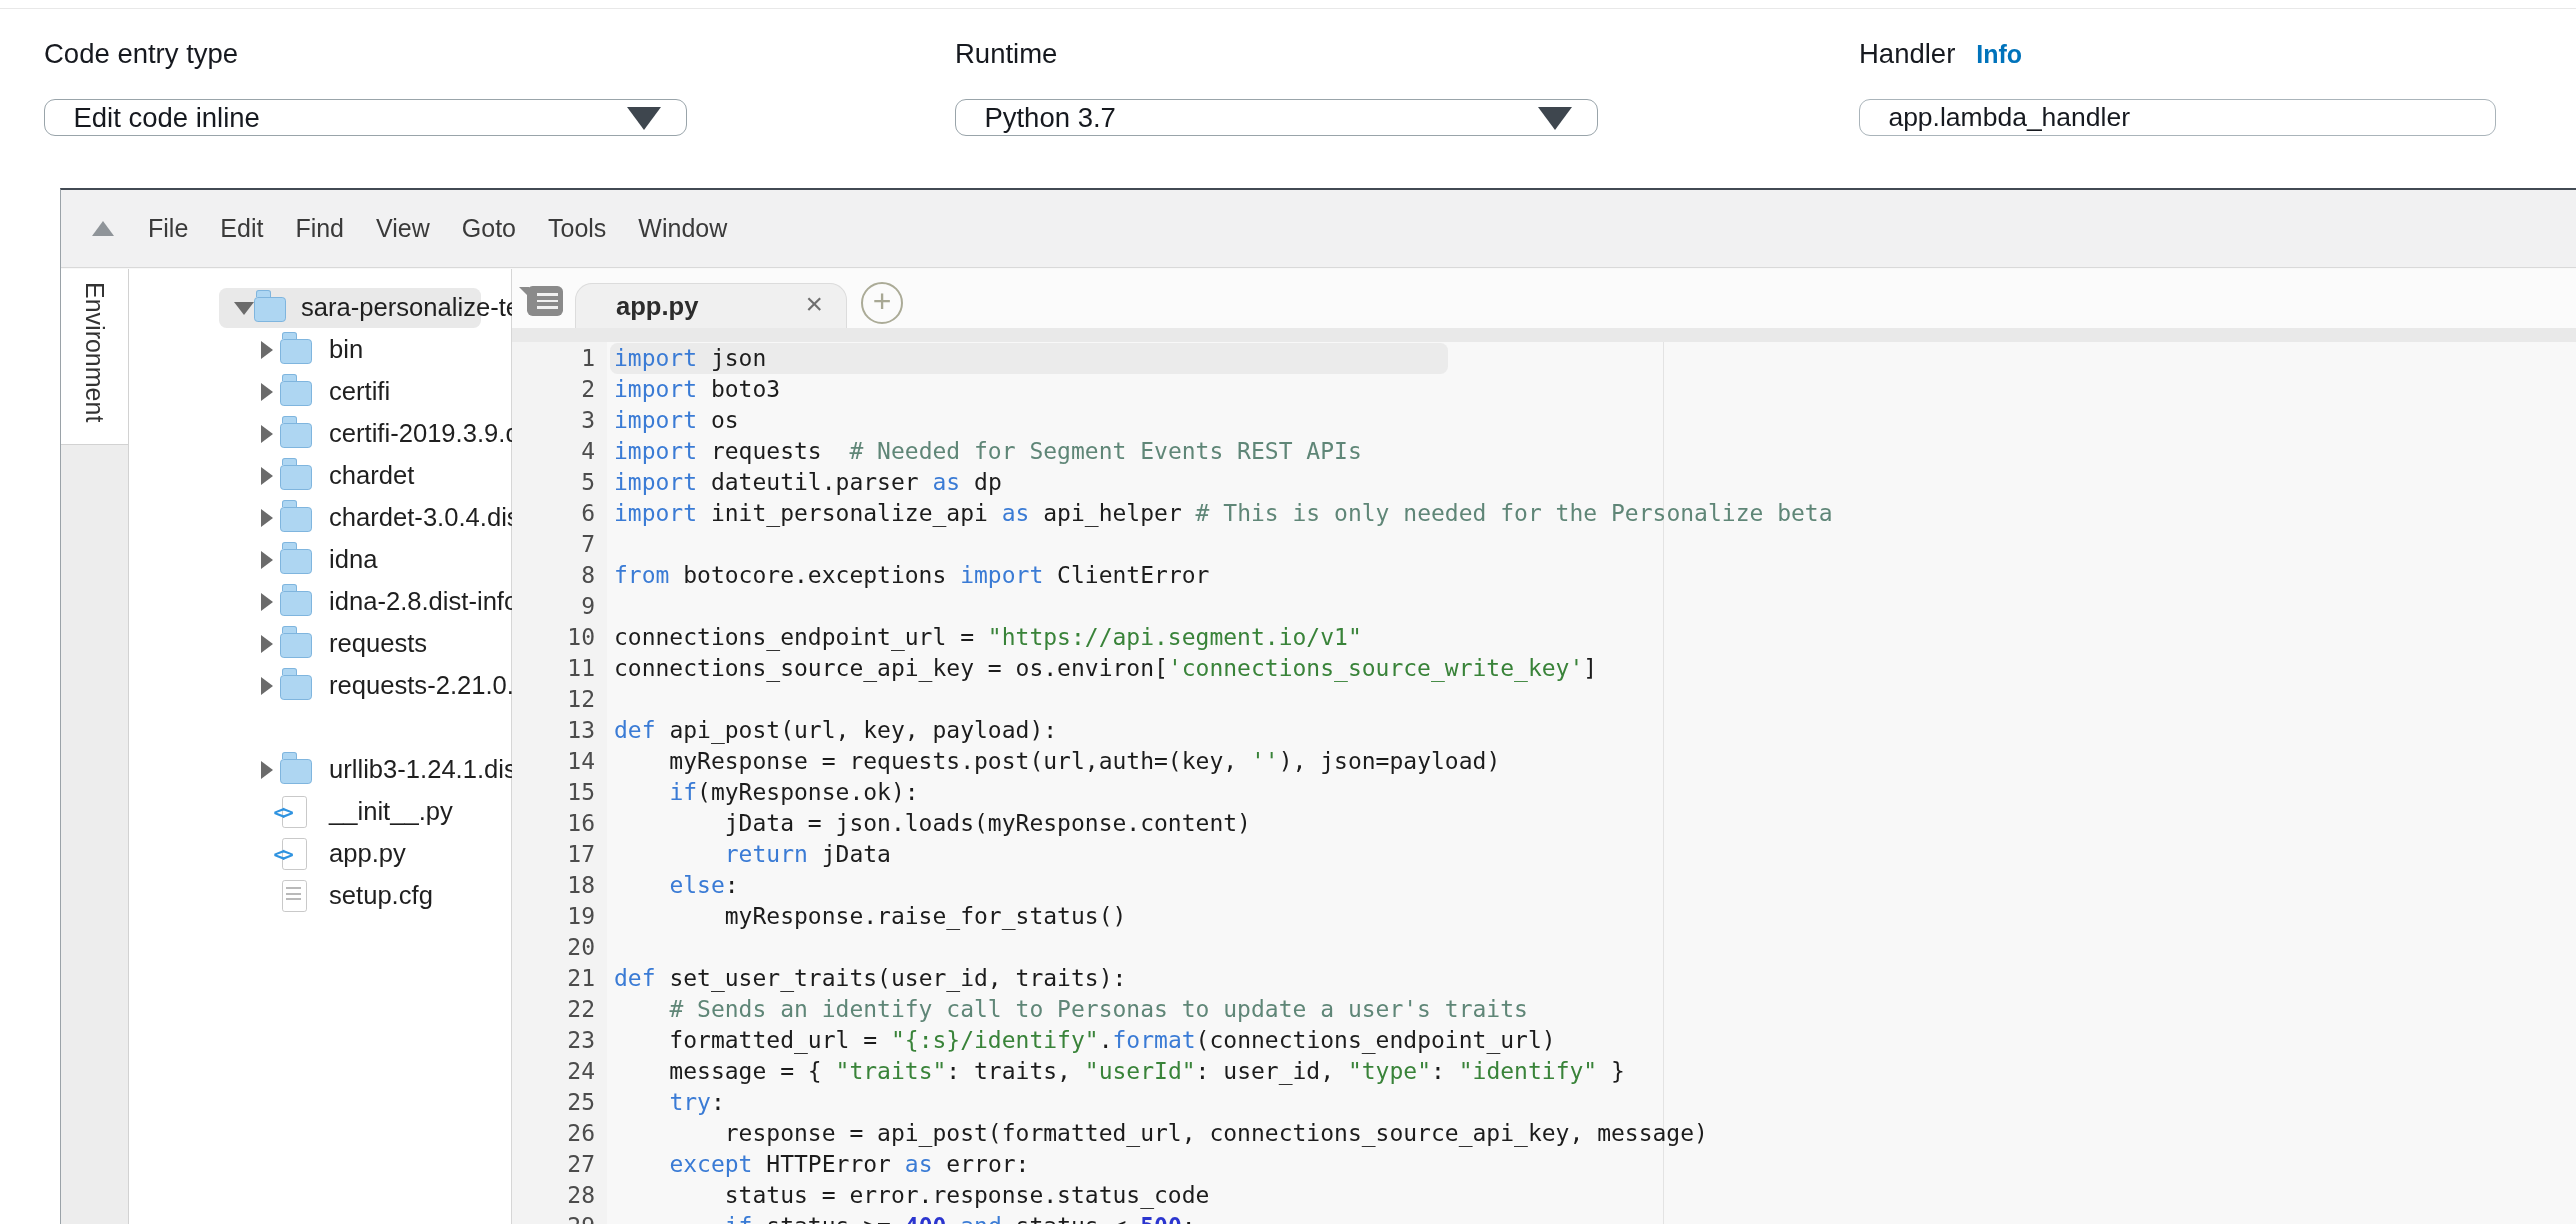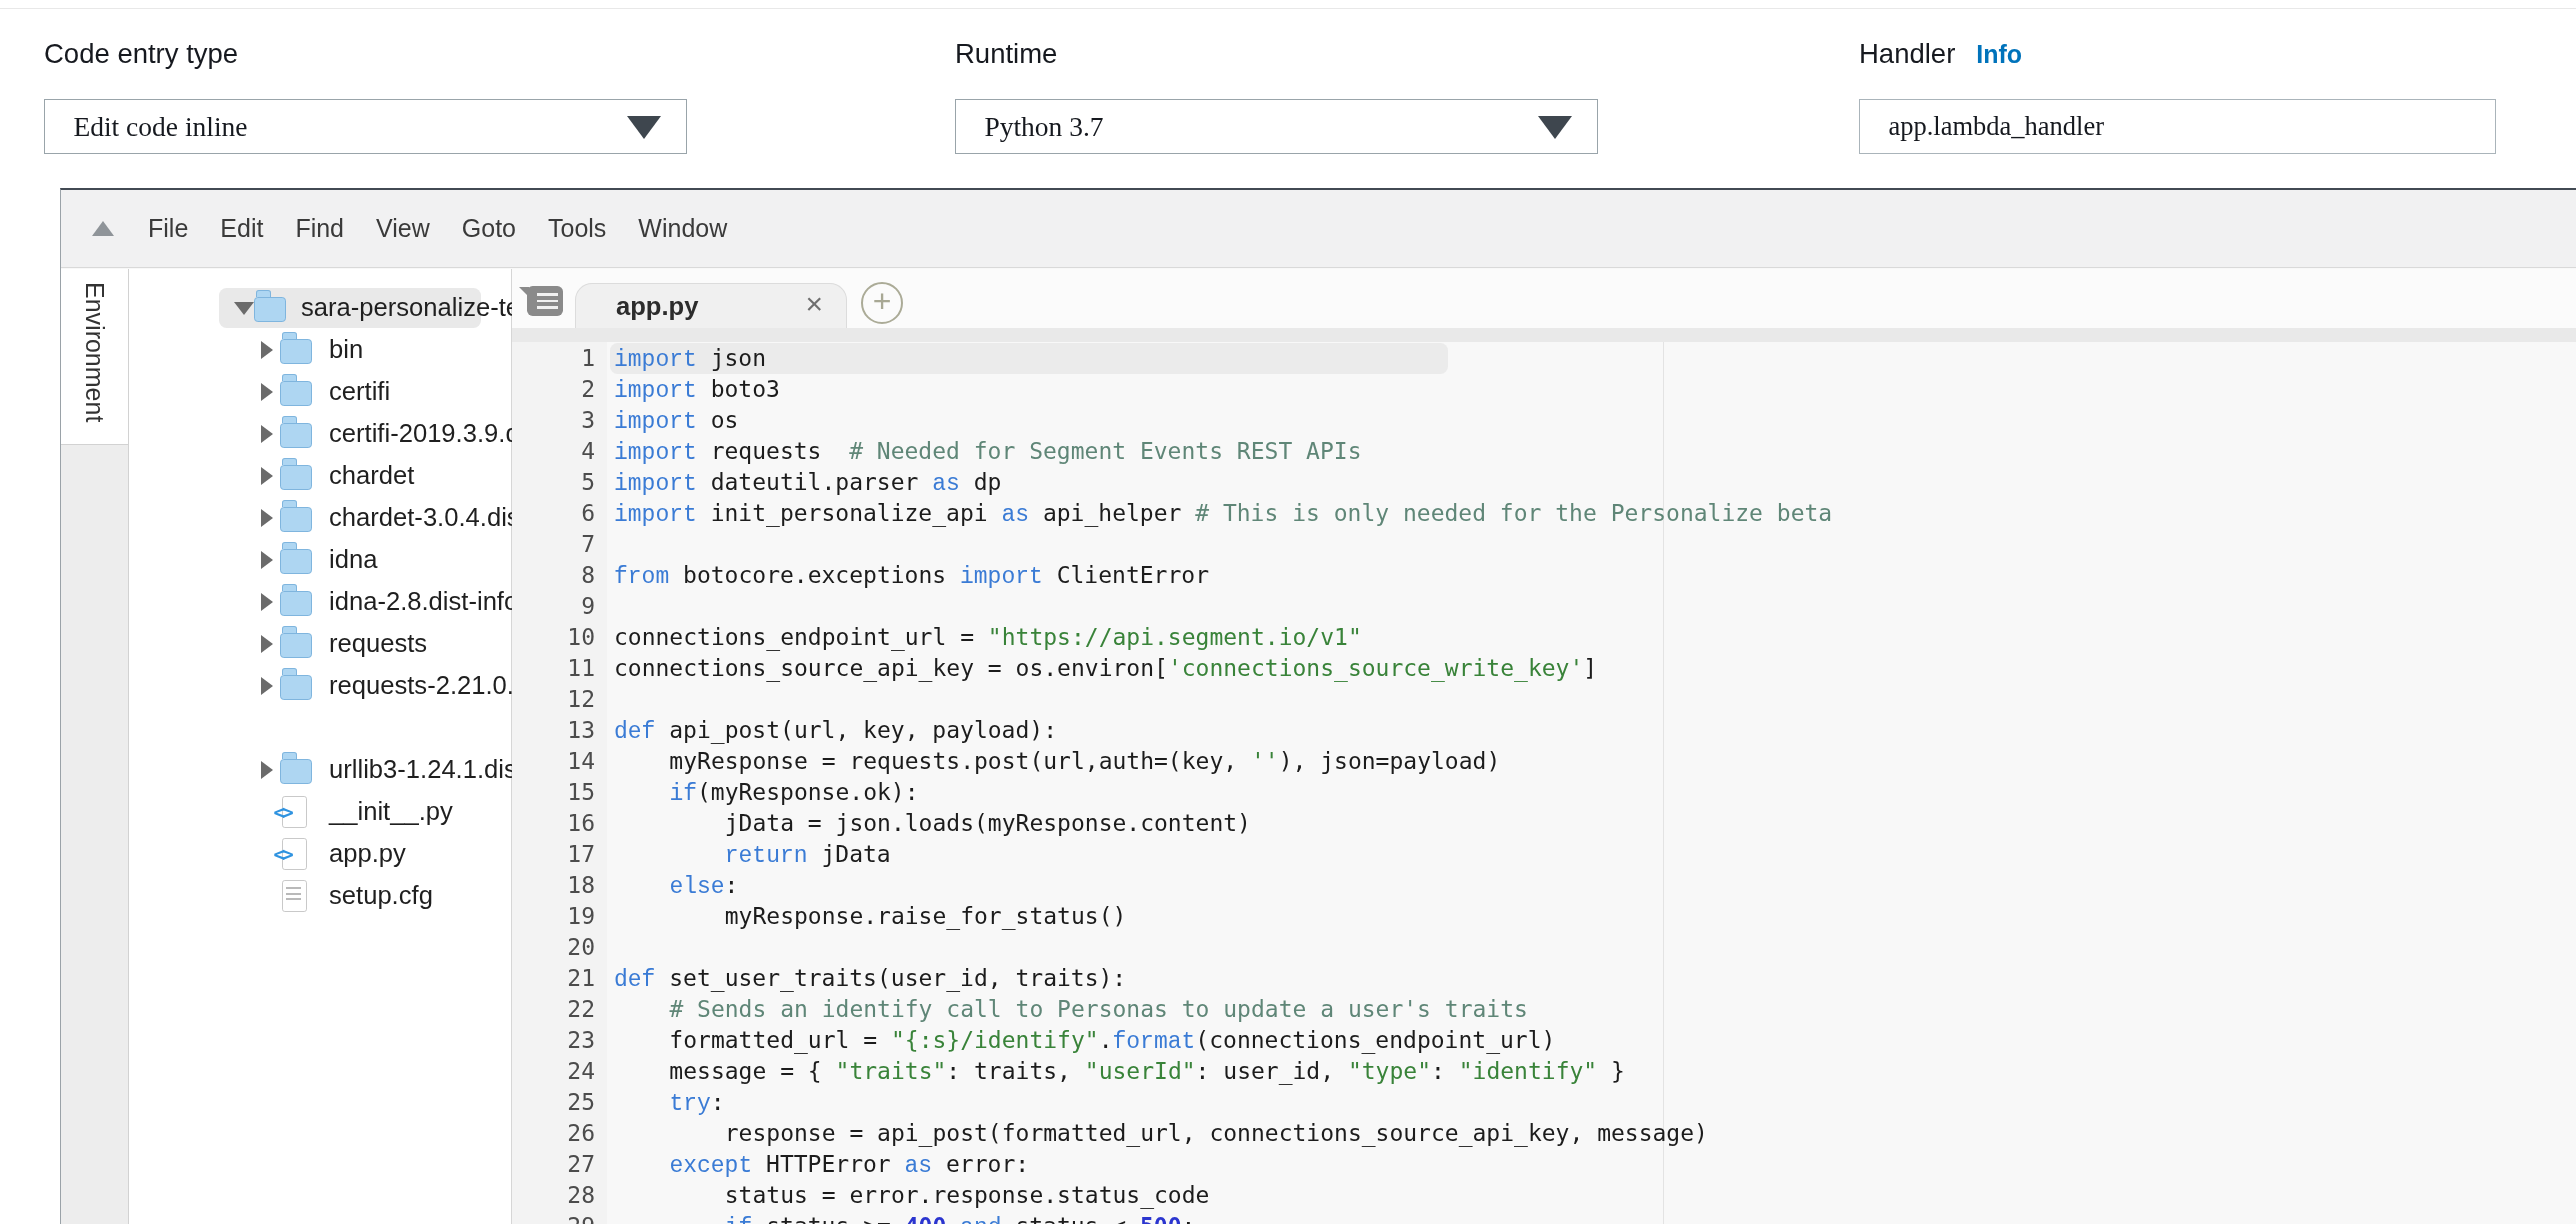--- a/index.html
+++ b/index.html
@@ -9,22 +9,22 @@
     --accent:#0073bb;
   }
   .abs{position:absolute;}
   #page{position:relative;width:2576px;height:1225px;}
   #top-hairline{left:0;top:7.6px;width:2576px;height:0.9px;background:#e8e8e8;}
 
   
   .field-group{top:0;}
   .field-label{top:38px;font-size:27.5px;color:#16191f;white-space:nowrap;}
   .info-link{color:var(--accent);font-weight:bold;font-size:25px;margin-left:21px;cursor:pointer;}
-  .select-box,.text-input{top:99px;height:55px;background:#fff;border:1.9px solid #99a4aa;
-    border-radius:0;box-sizing:border-box;display:flex;align-items:center;font-size:27.5px;color:#16191f;font-family:Liberation Serif, serif;}
+  .select-box,.text-input{top:99px;height:37px;background:#fff;border:1.9px solid #99a4aa;
+    border-radius:11px;box-sizing:border-box;display:flex;align-items:center;font-size:27.5px;color:#16191f;}
   .select-box{cursor:pointer;}
   .select-box .val{margin-left:28.4px;white-space:nowrap;}
   .caret-dn{position:absolute;right:25px;top:50%;margin-top:-10.4px;width:0;height:0;
     border-left:17px solid transparent;border-right:17px solid transparent;border-top:23px solid #3e464e;}
   .text-input{border-color:#aab4ba;}
   .text-input .val{margin-left:28.4px;font-size:26.5px;}
 
   
   #editor{left:60px;top:188px;width:2516px;height:1037px;background:#f8f8f8;
     border-top:2.8px solid #424a53;border-left:0.9px solid #9aa2a8;box-sizing:content-box;overflow:hidden;}
@@ -82,21 +82,21 @@
   
   #code-region{left:451px;top:152px;right:0;bottom:0;background:#f8f8f8;}
   #gutter-bg{position:absolute;left:0;top:0;width:95px;height:100%;background:#f3f3f3;}
   #active-line{position:absolute;left:98px;top:0.9px;width:838px;height:31px;background:#ebebeb;border-radius:7.6px;}
   #print-margin{position:absolute;left:1151px;top:0;width:0.9px;height:100%;background:#e3e3e3;}
   #code-lines{position:absolute;left:0;top:0.9px;right:0;font-family:"DejaVu Sans Mono",monospace;
     font-size:23px;line-height:31px;}
   .code-line{display:flex;height:31px;white-space:pre;}
   .lnum{width:83px;text-align:right;padding-right:11.4px;color:#4c4c4c;flex:none;}
   .ctext{padding-left:7.6px;color:var(--txt);}
-  .tk-k{color:var(--kw);font-family:Liberation Mono, monospace;} .tk-s{color:var(--str);} .tk-c{color:var(--com);}
+  .tk-k{color:var(--kw);} .tk-s{color:var(--str);} .tk-c{color:var(--com);}
   .tk-n{color:var(--num);font-weight:bold;} .tk-t{color:var(--txt);margin-top:15px;}
 </style>
 </head>
 <body>
 
 <div id="page">
   <div id="top-hairline" class="abs"></div>
 
   <div class="abs field-group" style="left:44px;">
     <div class="abs field-label">Code entry type</div>

